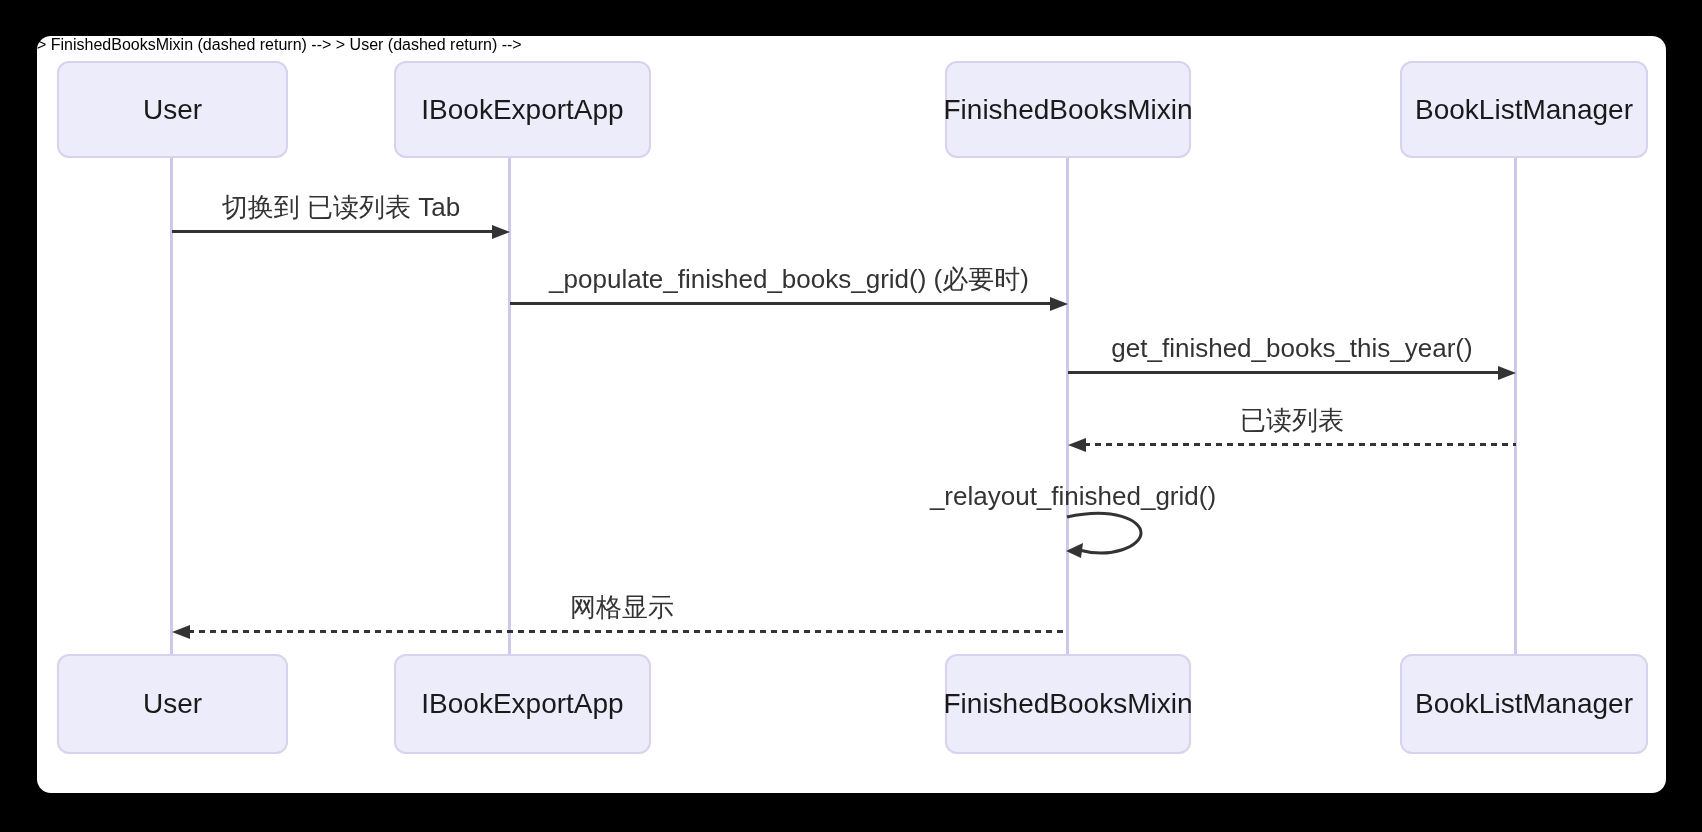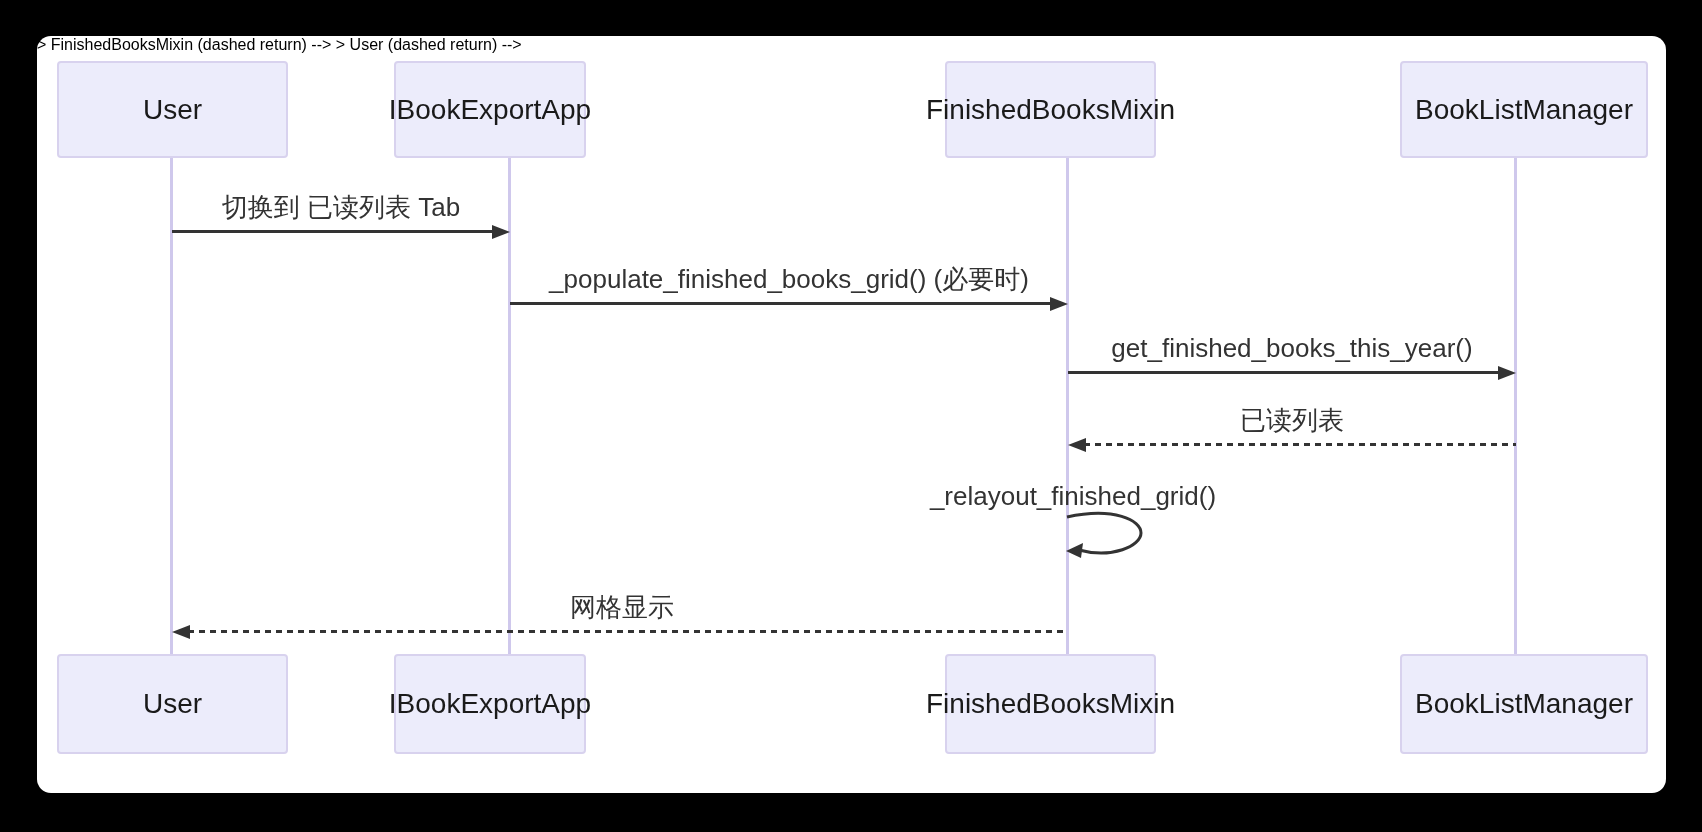--- a/index.html
+++ b/index.html
@@ -10,30 +10,30 @@
   }
   .canvas{
     position:absolute;left:37px;top:36px;width:1629px;height:757px;
     background:var(--canvas_bg,#fff);border-radius:14px;
   }
   
   .actor{
     position:absolute;height:97px;box-sizing:border-box;
     background:var(--actor_fill,#ececfb);
     border:2px solid var(--actor_border,#d8d2ee);
-    border-radius:4px;
+    border-radius:12px;
     display:flex;align-items:center;justify-content:center;
     font-size:28px;color:var(--actor_text,#1a1a1a);
     white-space:nowrap;
   }
   .row-top{top:25px}
   .row-bottom{top:618px;height:100px}
   .a-user{left:20px;width:231px}
-  .a-app{left:357px;width:192px}
-  .a-mixin{left:908px;width:211px}
+  .a-app{left:357px;width:257px}
+  .a-mixin{left:908px;width:246px}
   .a-manager{left:1363px;width:248px}
 
   
   .lifeline{position:absolute;top:122px;height:496px;width:3px;background:var(--lifeline,#cfc8ec);}
   .ll-user{left:133px}
   .ll-app{left:471px}
   .ll-mixin{left:1029px}
   .ll-manager{left:1477px}
 
   

